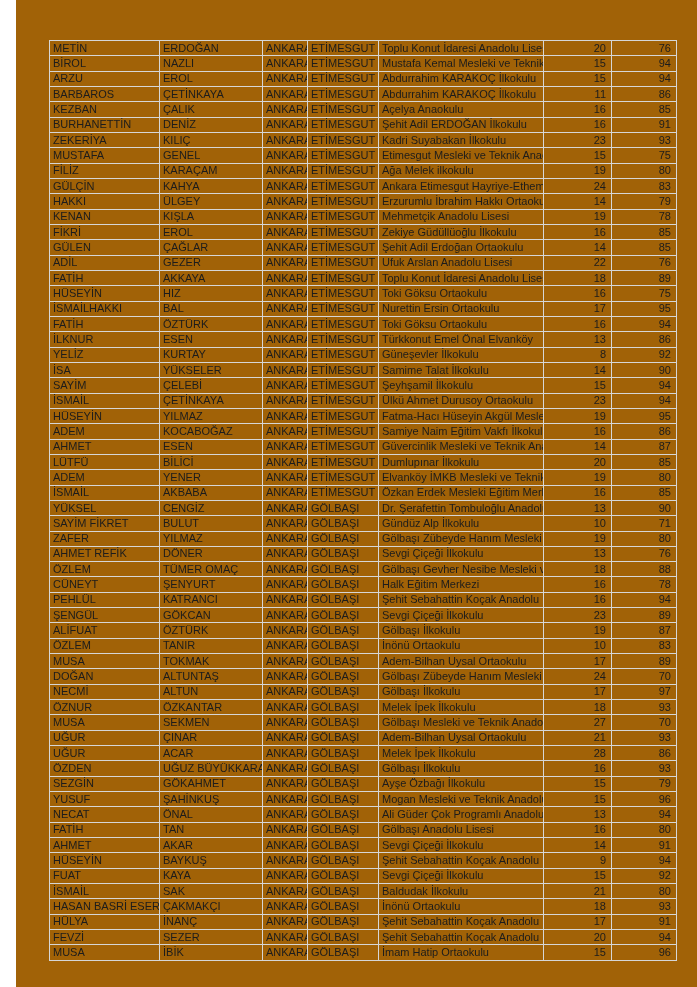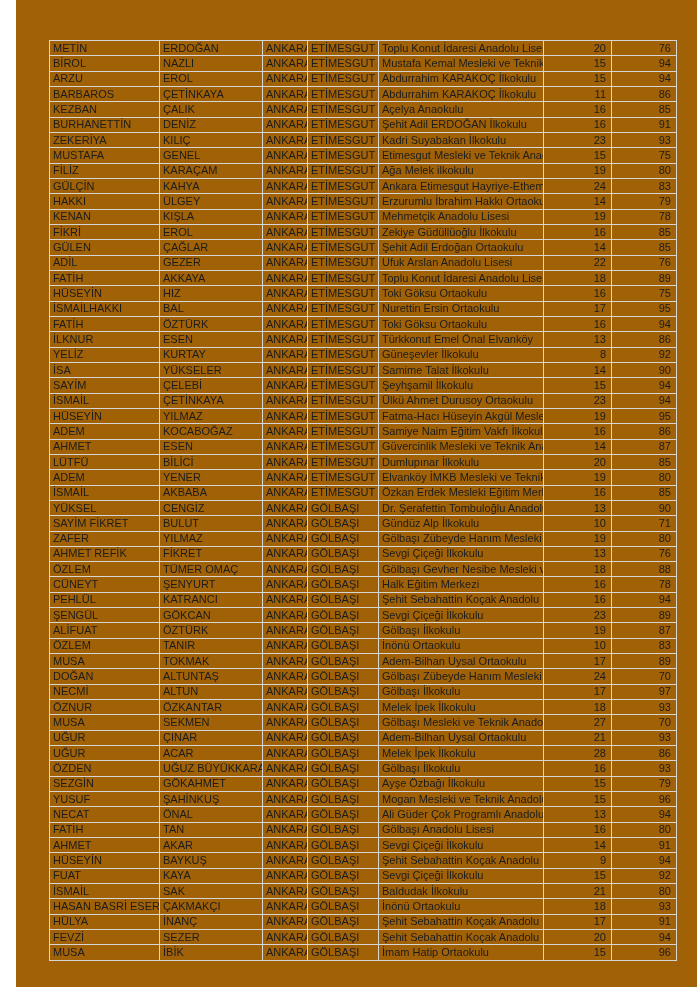--- a/index.html
+++ b/index.html
@@ -388,21 +388,21 @@
     <td>YILMAZ</td>
     <td>ANKARA</td>
     <td>GÖLBAŞI</td>
     <td>Gölbaşı Zübeyde Hanım Mesleki ve</td>
     <td class="num">19</td>
     <td class="num">80</td>
   </tr>
 
   <tr>
     <td>AHMET REFİK</td>
-    <td>FİKRET</td>
+    <td>DÖNER</td>
     <td>ANKARA</td>
     <td>GÖLBAŞI</td>
     <td>Sevgi Çiçeği İlkokulu</td>
     <td class="num">13</td>
     <td class="num">76</td>
   </tr>
 
   <tr>
     <td>ÖZLEM</td>
     <td>TÜMER OMAÇ</td>

